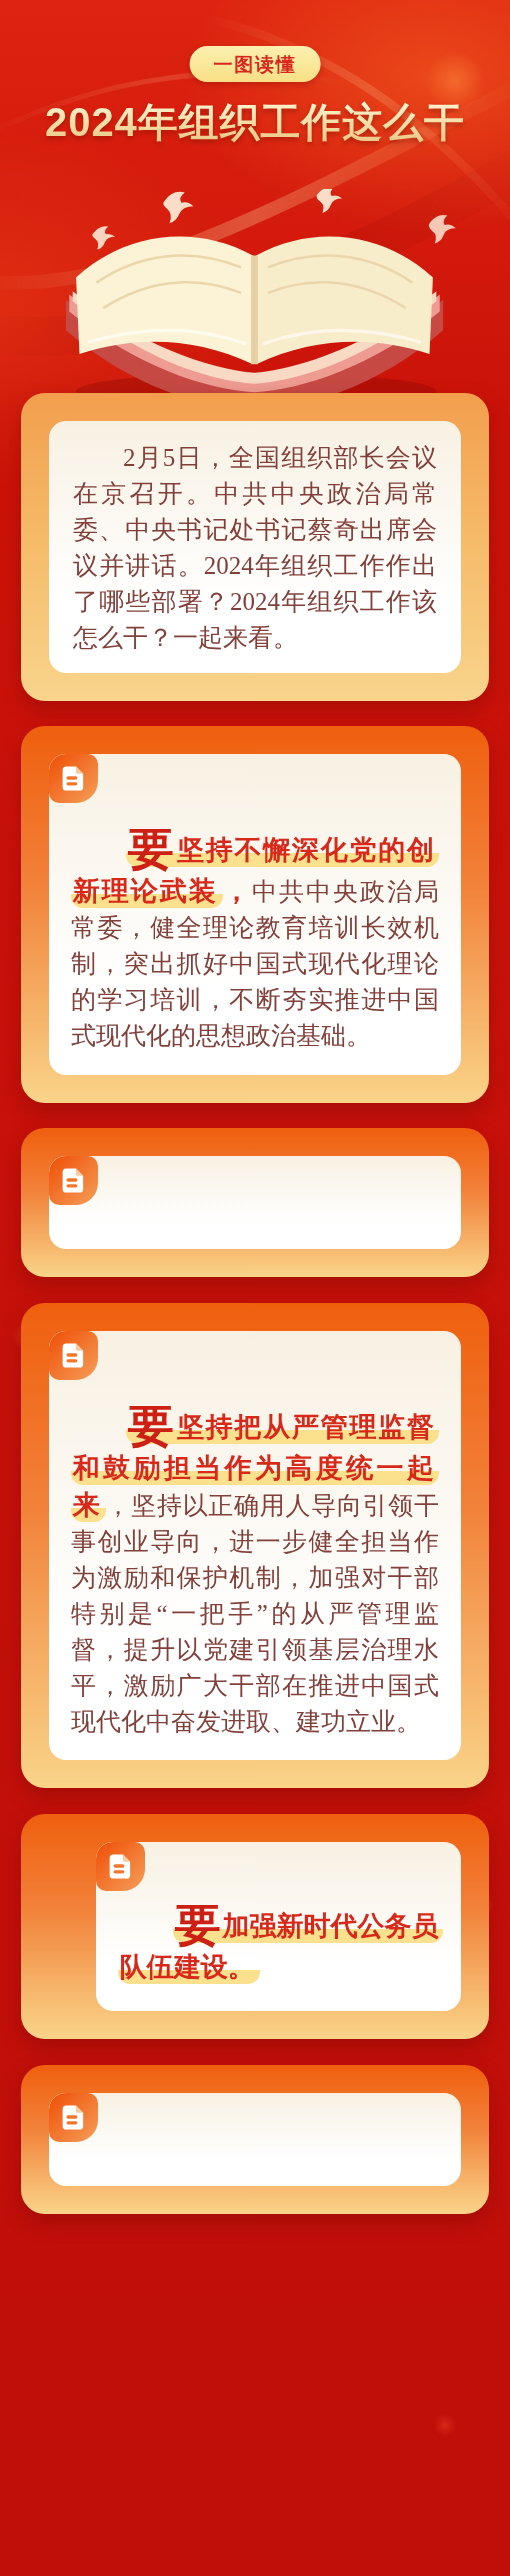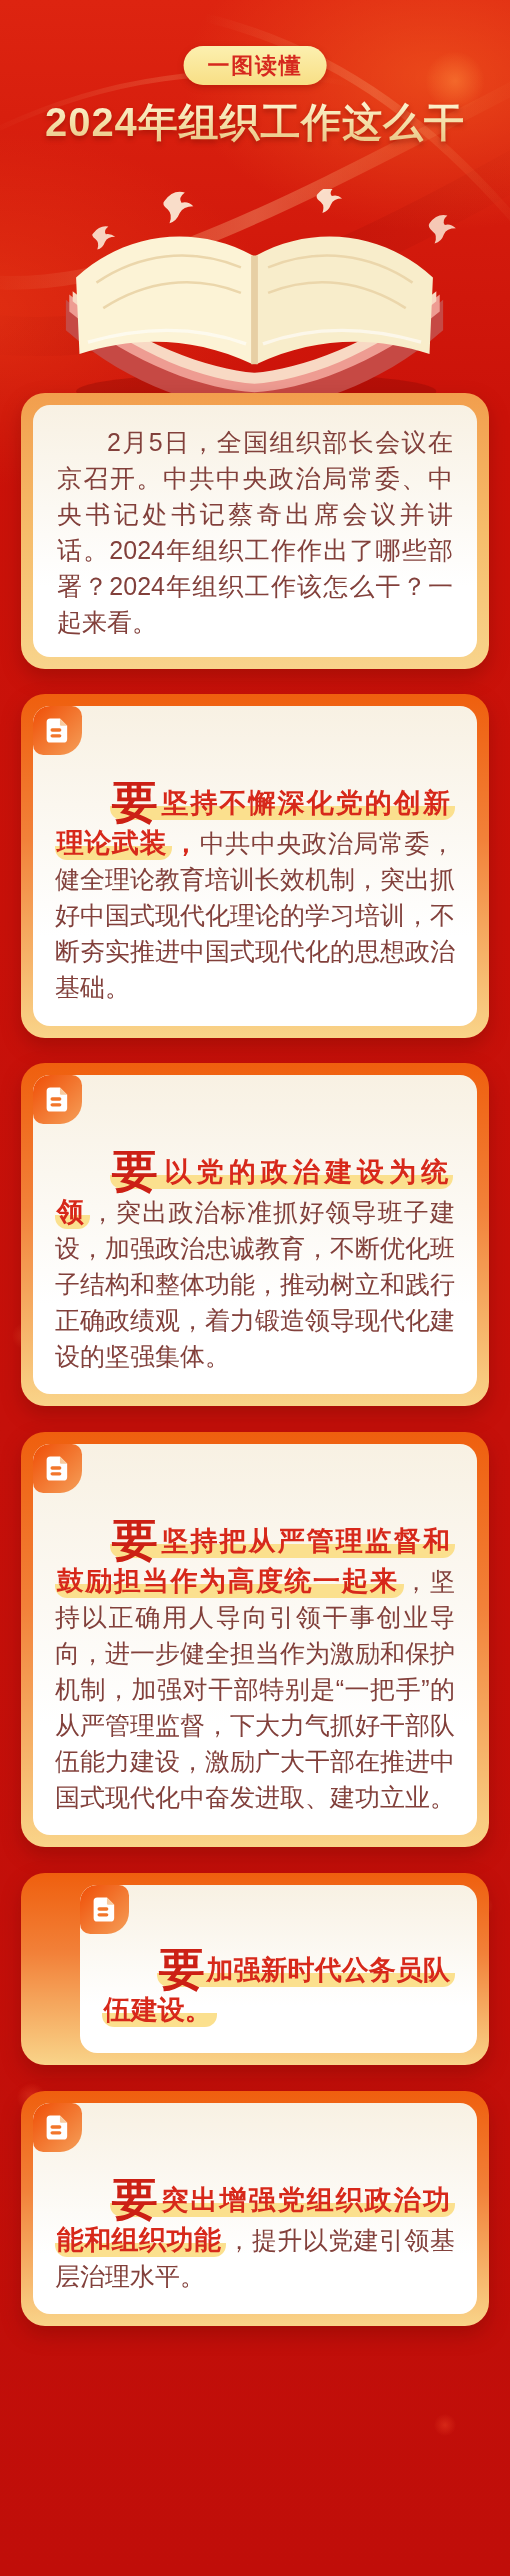--- a/index.html
+++ b/index.html
@@ -11,38 +11,39 @@
       radial-gradient(425px 255px at -5% 12%, rgba(255,90,30,.35), rgba(255,90,30,0) 70%),
       linear-gradient(180deg,#DD2410 0%,#CB1209 16%,#C5100A 55%,#C00E09 100%);
   }
   .bokeh{position:absolute;border-radius:50%;pointer-events:none;}
   
   .hero{position:relative;height:393px;}
   .hero-fx{position:absolute;inset:0;width:100%;height:100%;}
   .badge{
     position:absolute;left:50%;top:46px;transform:translateX(-50%);
     background:linear-gradient(180deg,#FCF0B0,#F8DF85);
-    color:#D6281E;font-weight:bold;font-size:22px;line-height:1;
+    color:#D6281E;font-weight:bold;font-size:19px;line-height:1;
     padding:8.5px 24px;border-radius:25.5px;letter-spacing:1.7px;white-space:nowrap;
     box-shadow:0 2.6px 6.8px rgba(130,10,0,.35);
   }
   .title{
     position:absolute;left:0;top:95px;width:100%;margin:0;text-align:center;
     font-size:40px;font-weight:bold;letter-spacing:0.9px;white-space:nowrap;
     background:linear-gradient(180deg,#FBF0CB 18%,#F3DCA2 55%,#E7BD7C 100%);
     -webkit-background-clip:text;background-clip:text;color:transparent;
     filter:drop-shadow(0 3.4px 2.6px rgba(120,10,0,.45));
   }
   .book{position:absolute;left:37px;top:189px;width:435px;height:223px;}
   
   .stack{position:relative;padding:0 21px;}
   .card{
-    position:relative;border-radius:24px;padding:12px;margin-bottom:25.5px;
+    position:relative;border-radius:24px;padding:28px;margin-bottom:25.5px;
     background:linear-gradient(180deg,#EF5F0E 0%,#F28139 42%,#F9D489 100%);
     box-shadow:0 8.5px 18.7px rgba(110,8,2,.35);
+    font-family:Liberation Serif, serif;
   }
   .card.intro{background:linear-gradient(180deg,#F29E4D 0%,#F6BC6A 50%,#F8D48C 100%);}
   .inner{
     position:relative;border-radius:17px;overflow:hidden;
     background:linear-gradient(180deg,#F8F1E3 0%,#FFFFFF 72%);
   }
   .intro .inner{padding:18.7px 24px 17px;}
   .intro-text{
     margin:0;font-size:25px;line-height:36px;color:#82403B;
     text-align:justify;text-indent:2em;
@@ -170,35 +171,34 @@
     <section class="card yao-card">
       <div class="inner">
         <div class="tab">
           <svg viewBox="0 0 24 24">
             <path d="M6 2 h8 l6 6 v11 a3 3 0 0 1 -3 3 H6 a3 3 0 0 1 -3 -3 V5 a3 3 0 0 1 3 -3 z" fill="#FFFFFF"></path>
             <path d="M14 2 l6 6 h-5 a1 1 0 0 1 -1 -1 z" fill="#F8CA9E"></path>
             <rect x="6.2" y="10.2" width="9" height="2.8" rx="1.4" fill="#F2762B"></rect>
             <rect x="6.2" y="15" width="9" height="2.8" rx="1.4" fill="#F2762B"></rect>
           </svg>
         </div>
-        <p class="pbody"><span class="hl"><span class="yao">要</span><span>以党的政治建设为统领</span></span><span class="red-comma"></span><span>，突出政治标准抓好领导班子建设，加强政治忠诚教育，不断优化班子结构和整体功能，推动树立和践行正确政绩观，着力锻造领导现代化建设的坚强集体。</span></p>
-      </div>
-    </section>
-
-    <section class="card yao-card">
-      <div class="inner">
-        <div class="tab">
-          <svg viewBox="0 0 24 24">
-            <path d="M6 2 h8 l6 6 v11 a3 3 0 0 1 -3 3 H6 a3 3 0 0 1 -3 -3 V5 a3 3 0 0 1 3 -3 z" fill="#FFFFFF"></path>
-            <path d="M14 2 l6 6 h-5 a1 1 0 0 1 -1 -1 z" fill="#F8CA9E"></path>
-            <rect x="6.2" y="10.2" width="9" height="2.8" rx="1.4" fill="#F2762B"></rect>
-            <rect x="6.2" y="15" width="9" height="2.8" rx="1.4" fill="#F2762B"></rect>
-          </svg>
-        </div>
-        <p class="pbody"><span class="hl"><span class="yao">要</span><span>坚持把从严管理监督和鼓励担当作为高度统一起来</span></span><span class="red-comma"></span><span>，坚持以正确用人导向引领干事创业导向，进一步健全担当作为激励和保护机制，加强对干部特别是“一把手”的从严管理监督，下大力气抓好干部队伍能力建设，激励广大干部在推进中国式现代化中奋发进取、建功立业。</span></p>
+      </div>
+    </section>
+
+    <section class="card yao-card">
+      <div class="inner">
+        <div class="tab">
+          <svg viewBox="0 0 24 24">
+            <path d="M6 2 h8 l6 6 v11 a3 3 0 0 1 -3 3 H6 a3 3 0 0 1 -3 -3 V5 a3 3 0 0 1 3 -3 z" fill="#FFFFFF"></path>
+            <path d="M14 2 l6 6 h-5 a1 1 0 0 1 -1 -1 z" fill="#F8CA9E"></path>
+            <rect x="6.2" y="10.2" width="9" height="2.8" rx="1.4" fill="#F2762B"></rect>
+            <rect x="6.2" y="15" width="9" height="2.8" rx="1.4" fill="#F2762B"></rect>
+          </svg>
+        </div>
+        <p class="pbody"><span class="hl"><span class="yao">要</span><span>坚持把从严管理监督和鼓励担当作为高度统一起来</span></span><span class="red-comma"></span><span>，坚持以正确用人导向引领干事创业导向，进一步健全担当作为激励和保护机制，加强对干部特别是“一把手”的从严管理监督，提升以党建引领基层治理水平，激励广大干部在推进中国式现代化中奋发进取、建功立业。</span></p>
       </div>
     </section>
 
     <section class="card yao-card short">
       <div class="inner">
         <div class="tab">
           <svg viewBox="0 0 24 24">
             <path d="M6 2 h8 l6 6 v11 a3 3 0 0 1 -3 3 H6 a3 3 0 0 1 -3 -3 V5 a3 3 0 0 1 3 -3 z" fill="#FFFFFF"></path>
             <path d="M14 2 l6 6 h-5 a1 1 0 0 1 -1 -1 z" fill="#F8CA9E"></path>
             <rect x="6.2" y="10.2" width="9" height="2.8" rx="1.4" fill="#F2762B"></rect>
@@ -213,19 +213,18 @@
     <section class="card yao-card">
       <div class="inner">
         <div class="tab">
           <svg viewBox="0 0 24 24">
             <path d="M6 2 h8 l6 6 v11 a3 3 0 0 1 -3 3 H6 a3 3 0 0 1 -3 -3 V5 a3 3 0 0 1 3 -3 z" fill="#FFFFFF"></path>
             <path d="M14 2 l6 6 h-5 a1 1 0 0 1 -1 -1 z" fill="#F8CA9E"></path>
             <rect x="6.2" y="10.2" width="9" height="2.8" rx="1.4" fill="#F2762B"></rect>
             <rect x="6.2" y="15" width="9" height="2.8" rx="1.4" fill="#F2762B"></rect>
           </svg>
         </div>
-        <p class="pbody"><span class="hl"><span class="yao">要</span><span>突出增强党组织政治功能和组织功能</span></span><span class="red-comma"></span><span>，提升以党建引领基层治理水平。</span></p>
       </div>
     </section>
 
   </div>
 </div>
 
 
 </body></html>

